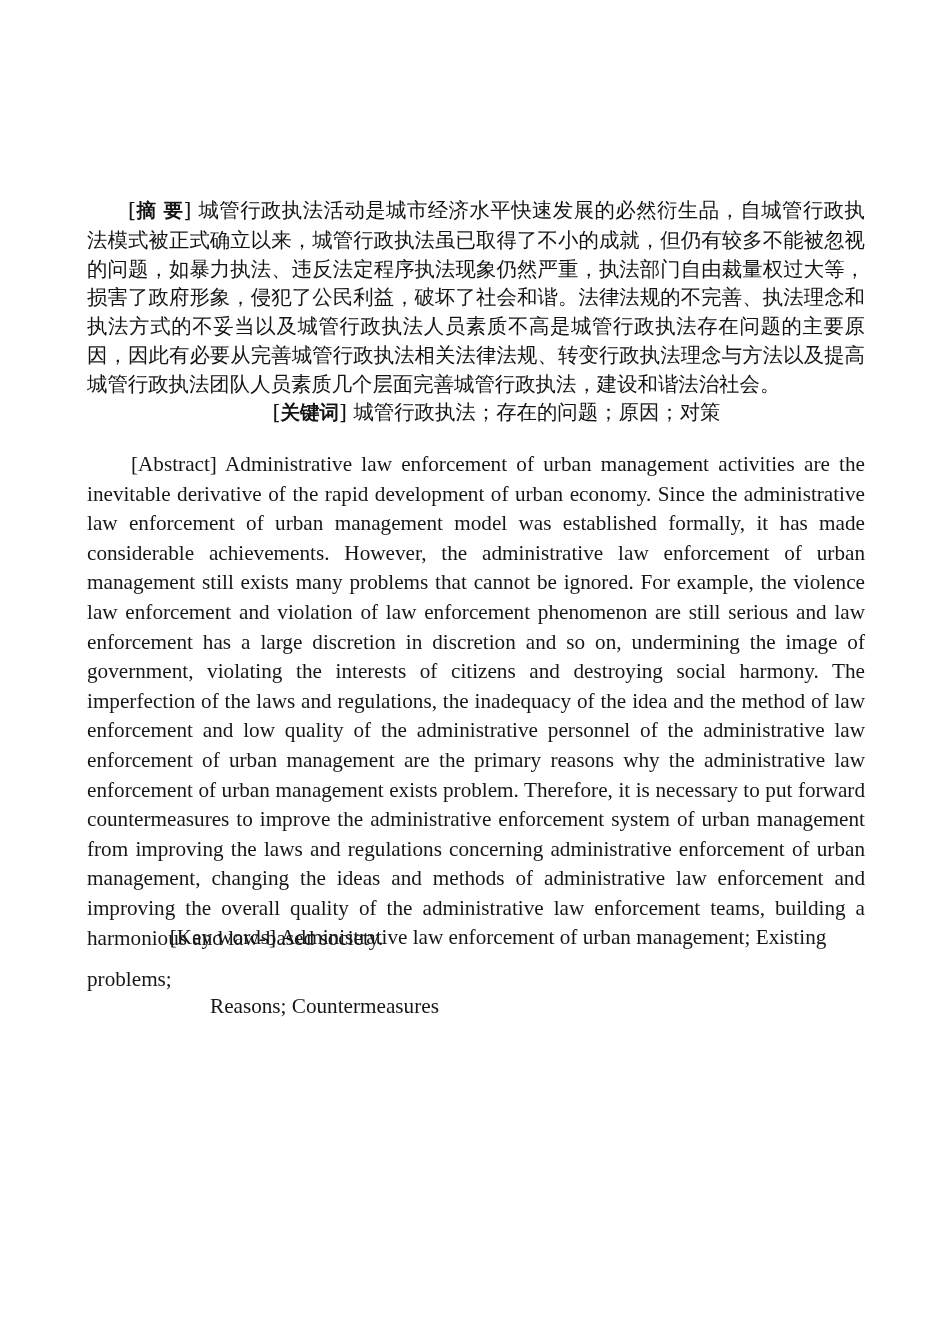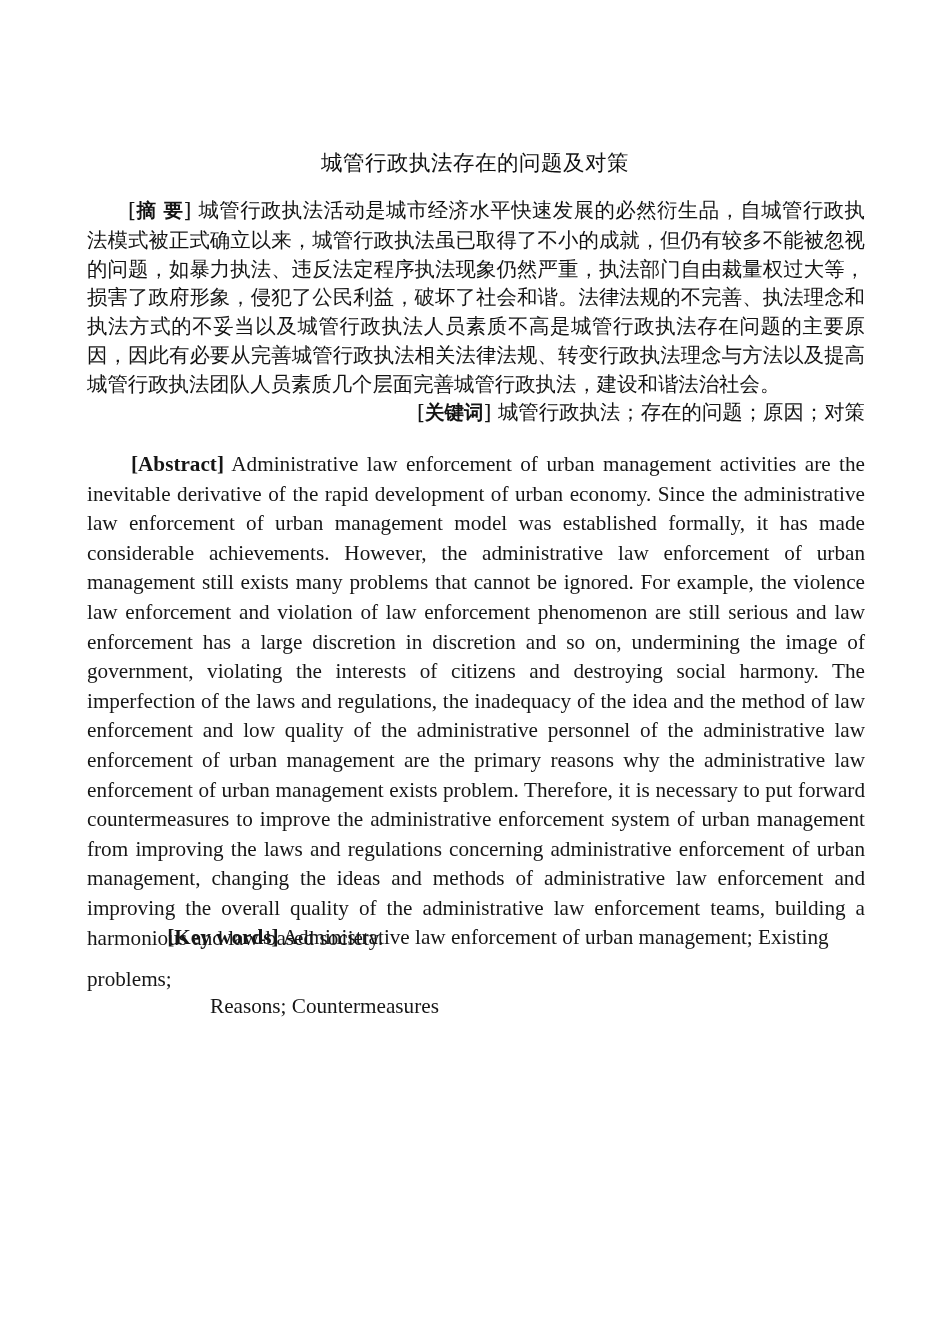--- a/index.html
+++ b/index.html
@@ -58,21 +58,21 @@
   }
   .cn-block.abstract {
     top: 196px;
     text-indent: 41px;
   }
   .cn-kw {
     top: 398px;
     font-family: "DejaVu Serif", "Liberation Serif", serif;
     font-size: 20.4px;
     line-height: 28.8px;
-    text-align: right;
+    text-align: center;
     text-indent: 41px;
     color: #141414;
   }
   .cn-body {
     top: 1100px;
     text-indent: 41px;
   }
 
   .cn-label {
     font-family: "DejaVu Sans", "Liberation Sans", sans-serif;
@@ -106,40 +106,39 @@
     position: absolute;
     left: 210px;
     top: 992px;
     font-family: "Liberation Serif", "DejaVu Serif", serif;
     font-size: 21.2px;
     line-height: 29.6px;
     color: #161616;
     white-space: nowrap;
   }
   .en-label {
-    font-weight: 700;
+    font-weight: 400;
   }
 
   
   .page-bottom-clip {
     position: absolute;
     left: 0;
     top: 1262px;
     width: 950px;
     height: 82px;
     background: #ffffff;
     pointer-events: none;
   }
 </style>
 </head>
 <body>
 
 <div class="page">
 
-  <div class="doc-title">城管行政执法存在的问题及对策</div>
 
   <div class="col cn-block abstract">
     <span class="brk">[</span><span class="cn-label">摘 要</span><span class="brk">]</span>
     <span>城管行政执法活动是城市经济水平快速发展的必然衍生品，自城管行政执法模式被正式确立以来，城管行政执法虽已取得了不小的成就，但仍有较多不能被忽视的问题，如暴力执法、违反法定程序执法现象仍然严重，执法部门自由裁量权过大等，损害了政府形象，侵犯了公民利益，破坏了社会和谐。法律法规的不完善、执法理念和执法方式的不妥当以及城管行政执法人员素质不高是城管行政执法存在问题的主要原因，因此有必要从完善城管行政执法相关法律法规、转变行政执法理念与方法以及提高城管行政执法团队人员素质几个层面完善城管行政执法，建设和谐法治社会。</span>
   </div>
 
   <div class="col cn-kw">
     <span class="brk">[</span><span class="cn-label">关键词</span><span class="brk">]</span>
     <span>城管行政执法；存在的问题；原因；对策</span>
   </div>

